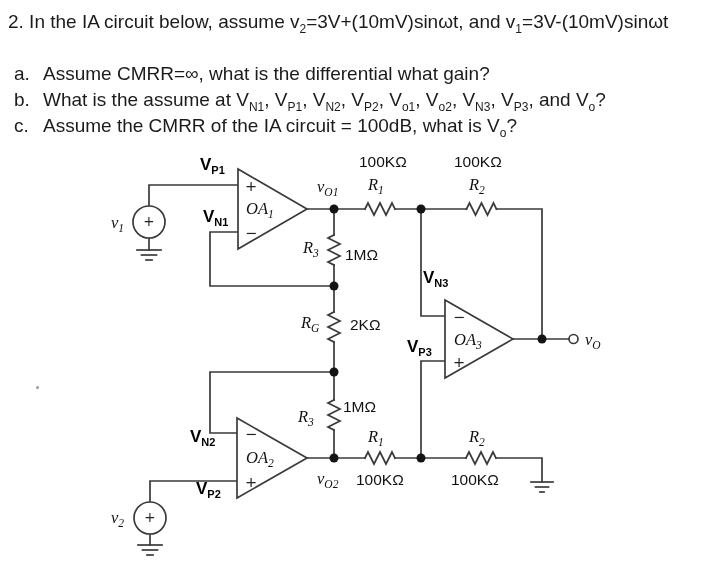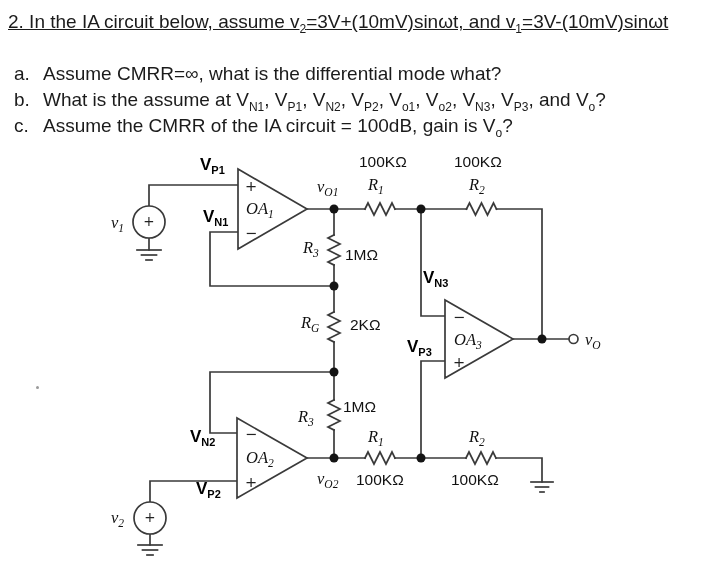--- a/index.html
+++ b/index.html
@@ -22,35 +22,35 @@
   .msub{font-size:11.5px;}
   .val{font-family:"Liberation Sans",sans-serif;font-size:15.5px;fill:#111;}
   .sign{font-family:"DejaVu Sans",sans-serif;font-size:14.5px;fill:#222;text-anchor:middle;}
   .srcsign{font-family:"DejaVu Sans",sans-serif;font-size:13.5px;fill:#222;text-anchor:middle;}
 </style>
 </head>
 <body>
 
 <div class="screen">
 
-  <div class="hline" style="left:8px;top:10px;text-decoration:underline;"><span>2. In the IA circuit below, assume v</span><sub>2</sub><span>=3V+(10mV)sinωt, and v</span><sub>1</sub><span>=3V-(10mV)sinωt</span></div>
+  <div class="hline" style="left:8px;top:10px;"><span>2. In the IA circuit below, assume v</span><sub>2</sub><span>=3V+(10mV)sinωt, and v</span><sub>1</sub><span>=3V-(10mV)sinωt</span></div>
 
   <div class="hline q-item" style="left:14px;top:62px;">
     <span class="q-marker">a.</span>
-    <span><span>Assume CMRR=∞, what is the differential mode what?</span></span>
+    <span><span>Assume CMRR=∞, what is the differential what gain?</span></span>
   </div>
 
   <div class="hline q-item" style="left:14px;top:88px;">
     <span class="q-marker">b.</span>
     <span><span>What is the assume at V</span><sub>N1</sub><span>, V</span><sub>P1</sub><span>, V</span><sub>N2</sub><span>, V</span><sub>P2</sub><span>, V</span><sub>o1</sub><span>, V</span><sub>o2</sub><span>, V</span><sub>N3</sub><span>, V</span><sub>P3</sub><span>, and V</span><sub>o</sub><span>?</span></span>
   </div>
 
   <div class="hline q-item" style="left:14px;top:114px;">
     <span class="q-marker">c.</span>
-    <span><span>Assume the CMRR of the IA circuit = 100dB, gain is V</span><sub>o</sub><span>?</span></span>
+    <span><span>Assume the CMRR of the IA circuit = 100dB, what is V</span><sub>o</sub><span>?</span></span>
   </div>
 
   <div class="speck"></div>
 
   <svg width="720" height="566" viewBox="0 0 720 566">
 
     <polyline class="wire" points="149,206 149,185 238,185"></polyline>
     <polyline class="wire" points="238,232 210,232 210,286 334,286"></polyline>
     <polyline class="wire" points="307,209 365,209"></polyline>
     <polyline class="wire" points="395,209 466.5,209"></polyline>

